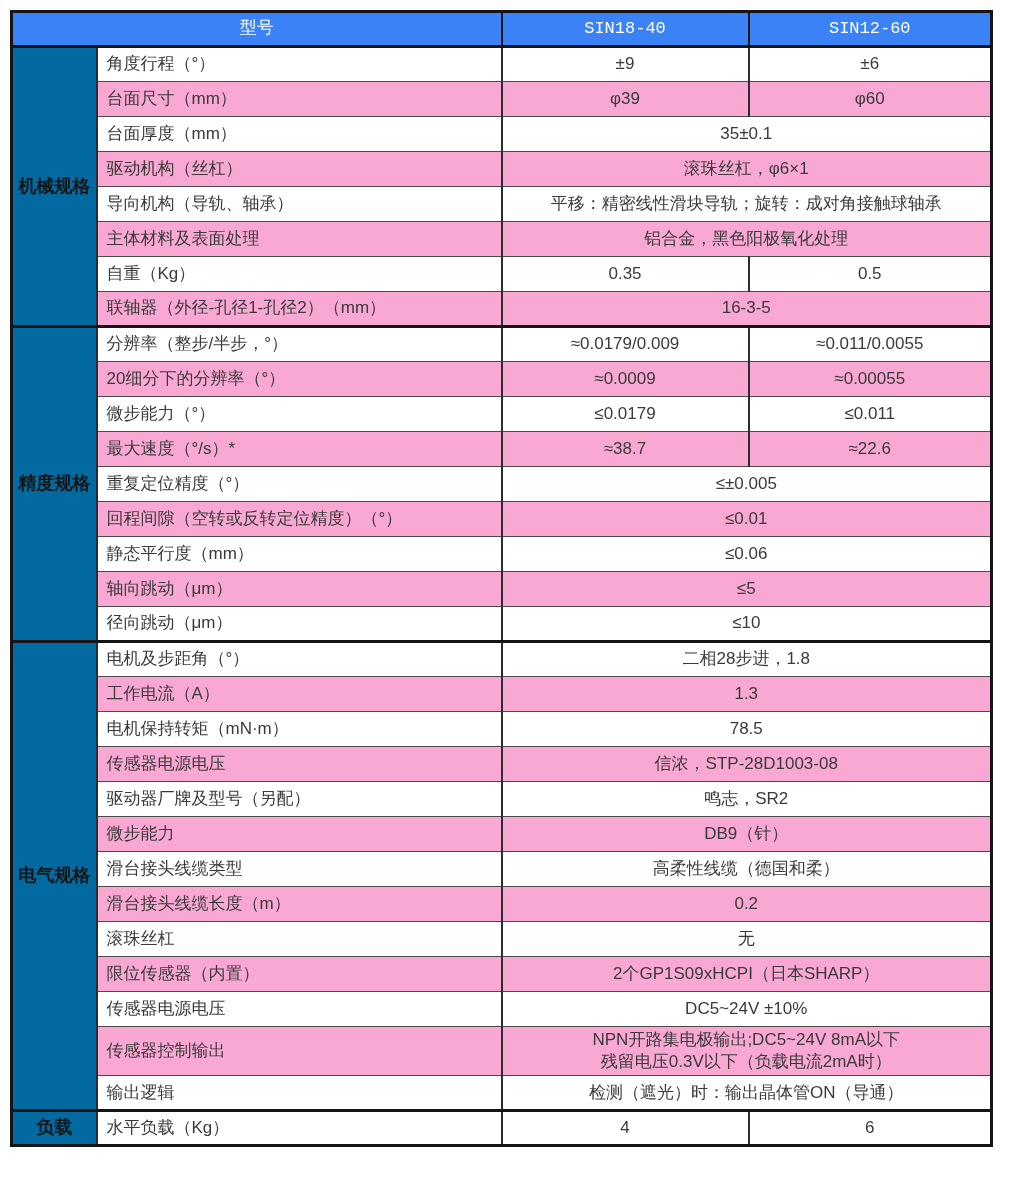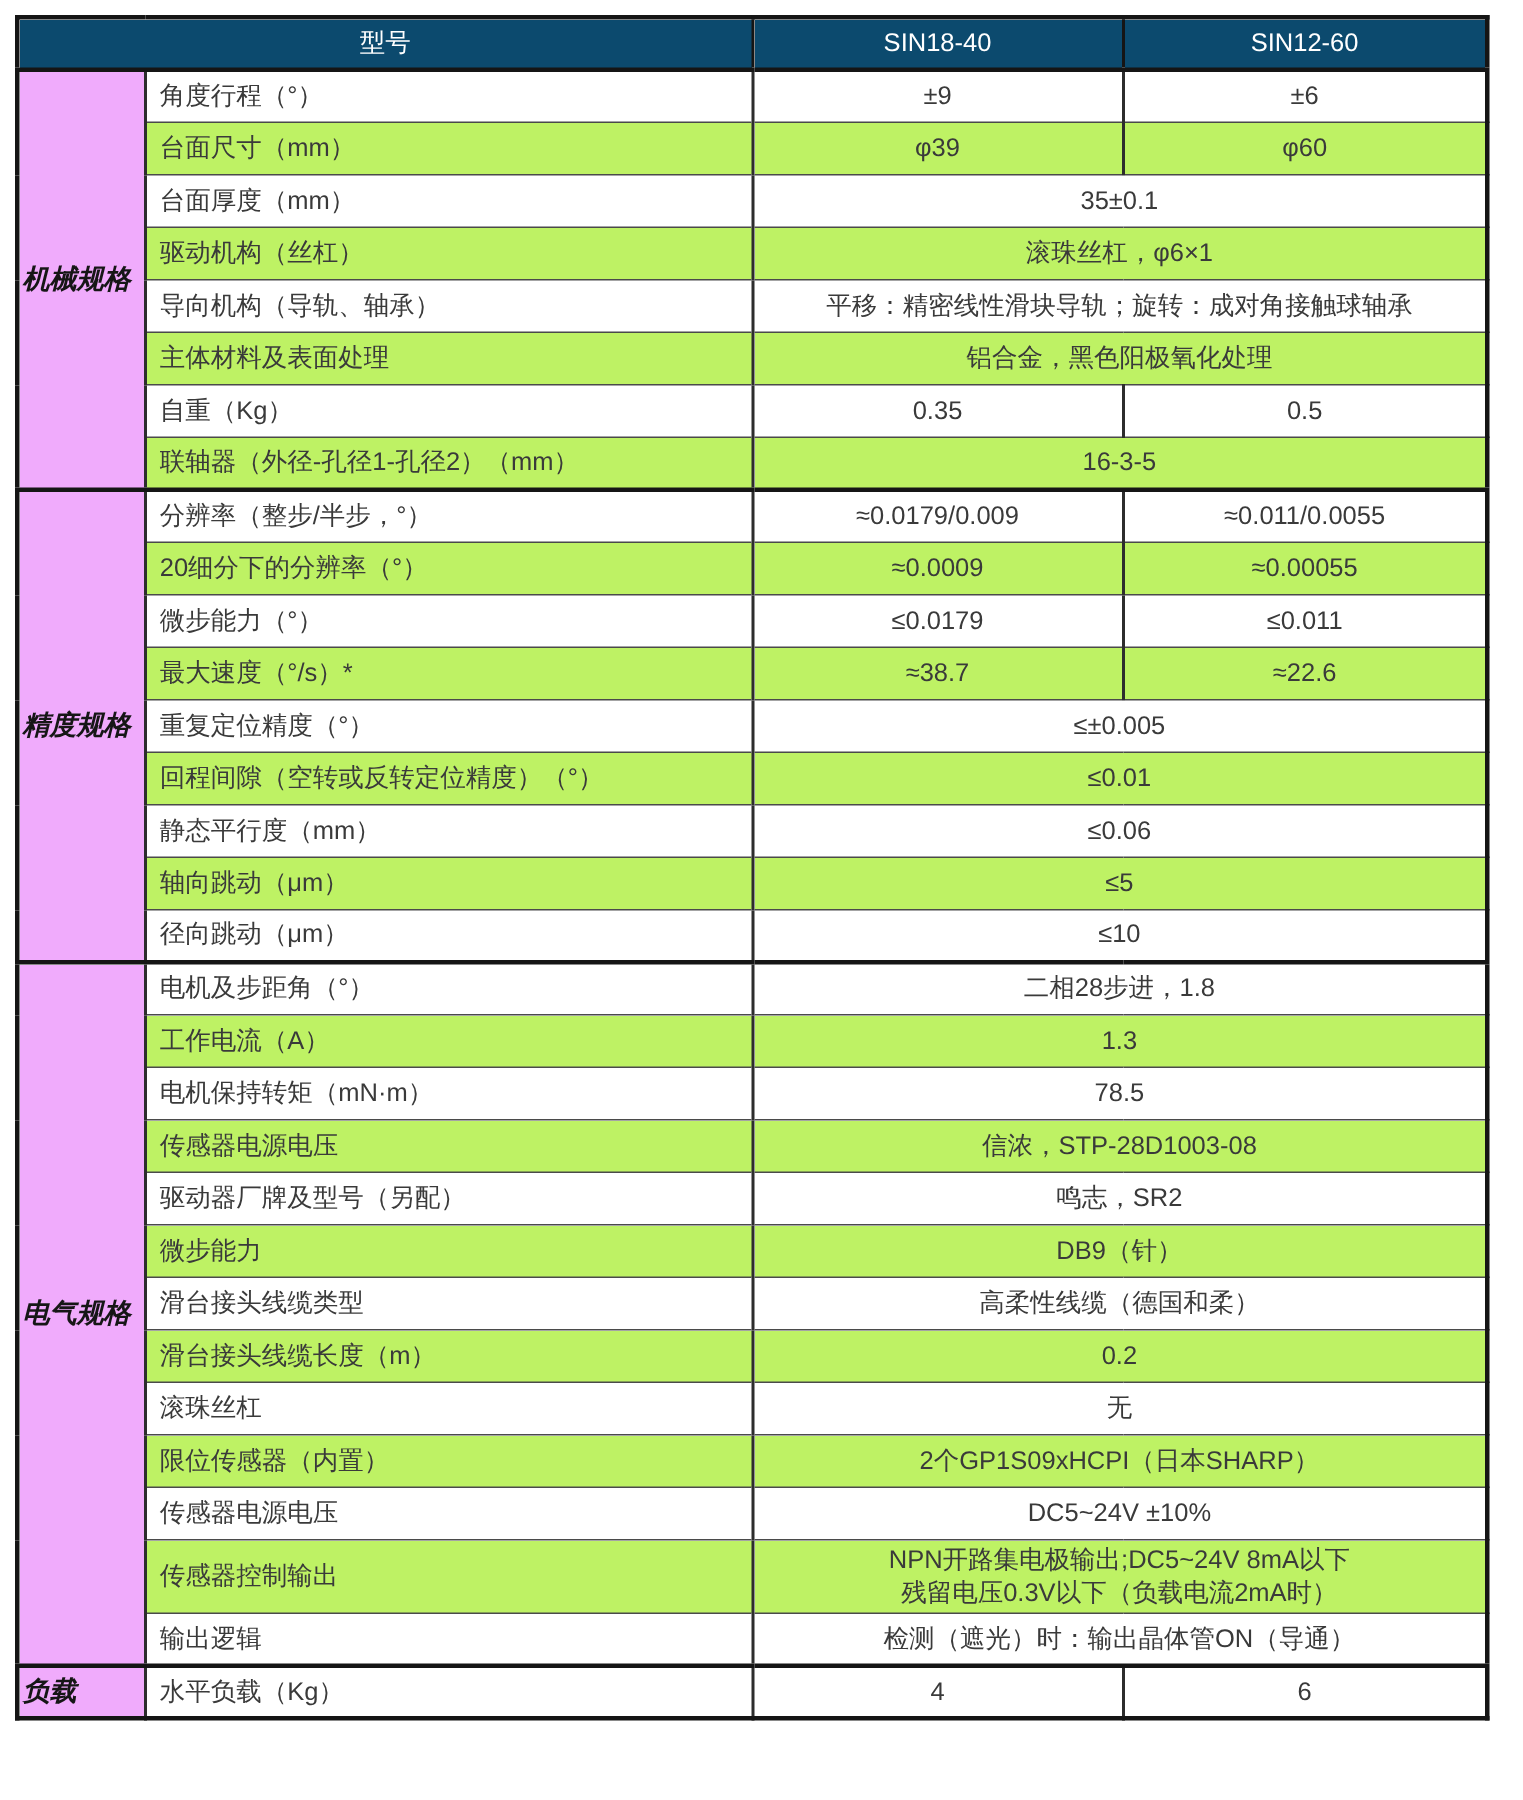--- a/index.html
+++ b/index.html
@@ -28,52 +28,53 @@
     border: 1px solid #4a4a4a;
     height: 35px;
     padding: 2px 6px;
     font-size: 17px;
     font-weight: 400;
     line-height: 1.3;
     overflow: hidden;
   }
 
   thead th {
-    background: #0c4a6e;
+    background: #3b82f6;
     color: #ffffff;
     font-weight: 700;
     font-size: 18px;
     height: 36px;
     text-align: center;
     border-bottom: 2px solid #151515;
+    font-family: Liberation Mono, monospace;
   }
   thead th.col-head { border-left: 2px solid #151515; }
 
   td.section-label, th.section-label {
-    background: #f0abfc;
+    background: #0369a1;
     color: #161616;
     font-weight: 700;
     font-size: 18px;
+    text-align: center;
     padding: 2px 2px;
-    font-style: italic;
   }
 
   td.param {
     text-align: left;
     padding-left: 9px;
     border-left: 2px solid #2d2d2d;
     background: #ffffff;
   }
   td.val {
     text-align: center;
     border-left: 2px solid #2d2d2d;
     background: #ffffff;
     white-space: pre-line;
   }
-  tr.alt td.param, tr.alt td.val { background: #bef264; }
+  tr.alt td.param, tr.alt td.val { background: #f9a8d4; }
   tr.section-start > th, tr.section-start > td { border-top: 3px solid #151515; margin-top: 12px; }
 
   .footnote {
     width: 995px;
     margin-top: 11px;
     font-size: 17px;
     color: #1a1a1a;
     white-space: nowrap;
   }
 </style>

